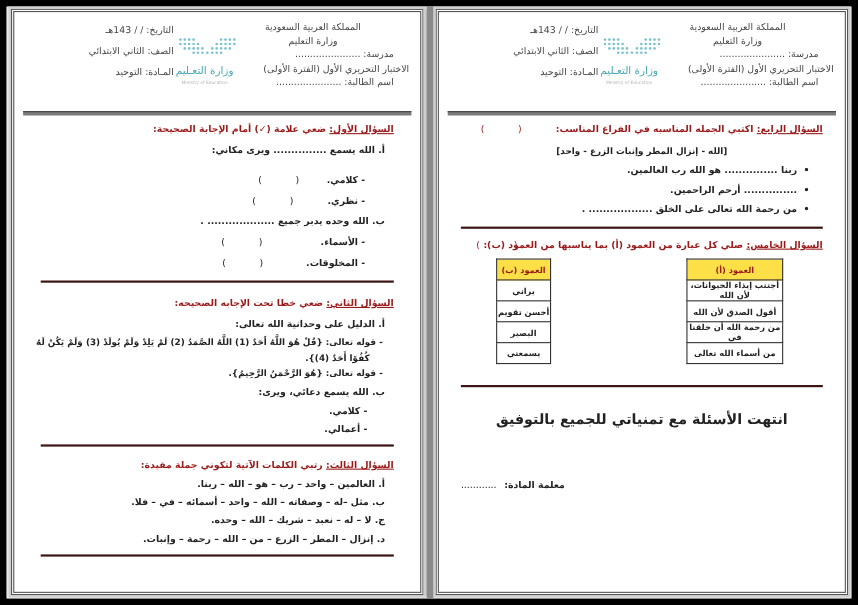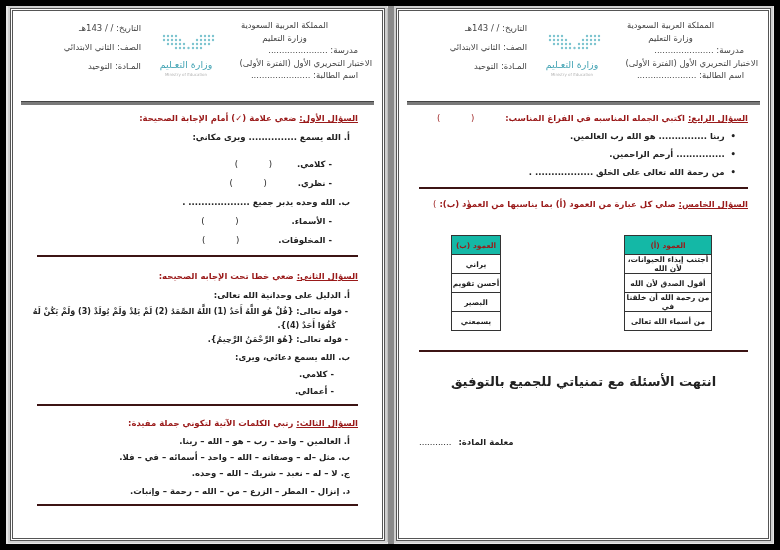--- a/index.html
+++ b/index.html
@@ -36,21 +36,21 @@
   .hdr {
     position: absolute; left: 8px; right: 8px; top: 6px; height: 82px;
   }
   .hdr-right {
     position: absolute; right: 2px; top: 2px; width: 175px;
     font-size: 8.5px; color: #444; line-height: 12.5px; text-align: center;
   }
   .hdr-right .l { text-align: right; padding-right: 14px; }
   .hdr-right .l2 { text-align: right; }
   .hdr-left {
-    position: absolute; left: 0; top: 2px; width: 120px;
+    position: absolute; left: 17px; top: 2px; width: 120px;
     font-size: 8.5px; color: #444; line-height: 19px; text-align: right;
   }
   .logo {
     position: absolute; left: 130px; top: 14px; width: 70px; height: 46px;
   }
   .logo-dots {
     position: absolute; left: 10px; top: 2px; width: 55px; height: 18px;
   }
   .logo-text {
     position: absolute; left: 0; top: 28px; width: 70px; text-align: center;
@@ -77,21 +77,21 @@
   .rule {
     height: 2px; background: #3c1414; margin: 0 0 0 0;
   }
   .paren { display: inline-block; letter-spacing: 14px; font-weight: normal; }
 
   table.match { border-collapse: collapse; position: absolute; }
   table.match td {
     border: 1px solid #333; font-size: 7.5px; text-align: center; height: 19px;
     font-weight: bold; color: #222;
   }
-  table.match td.th { background: #14b8a6; color: #9a1a1a; }
+  table.match td.th { background: #fde047; color: #9a1a1a; }
 </style>
 </head>
 <body>
 
 <div class="frame">
   <div class="frame-inner"></div>
 </div>
 <div class="gutter"></div>
 
 <div class="page left">
@@ -261,20 +261,21 @@
     </div>
     <div class="hdr-rule"></div>
   </div>
 
   <div class="body" style="left:20px; right:20px;">
 
     <div class="line qtitle" style="margin-top:6px;">
       <u>السؤال الرابع:</u><span> اكتبي الجمله المناسبه في الفراغ المناسب:</span>
       <span class="paren" style="position:absolute; left:18px; color:#9a1a1a;">(        )</span>
     </div>
+    <div class="line" style="margin-top:10px; text-align:center; font-size:8px;">[الله - إنزال المطر وإنبات الزرع - واحد]</div>
     <div class="line" style="margin-top:8px; padding-right:12px;">
       <span>•&nbsp;&nbsp;</span><span>ربنا ............... هو الله رب العالمين.</span>
     </div>
     <div class="line" style="margin-top:8px; padding-right:12px;">
       <span>•&nbsp;&nbsp;</span><span>............... أرحم الراحمين.</span>
     </div>
     <div class="line" style="margin-top:8px; padding-right:12px;">
       <span>•&nbsp;&nbsp;</span><span>من رحمة الله تعالى على الخلق .................. .</span>
     </div>
     <div class="rule" style="margin-top:10px;"></div>

